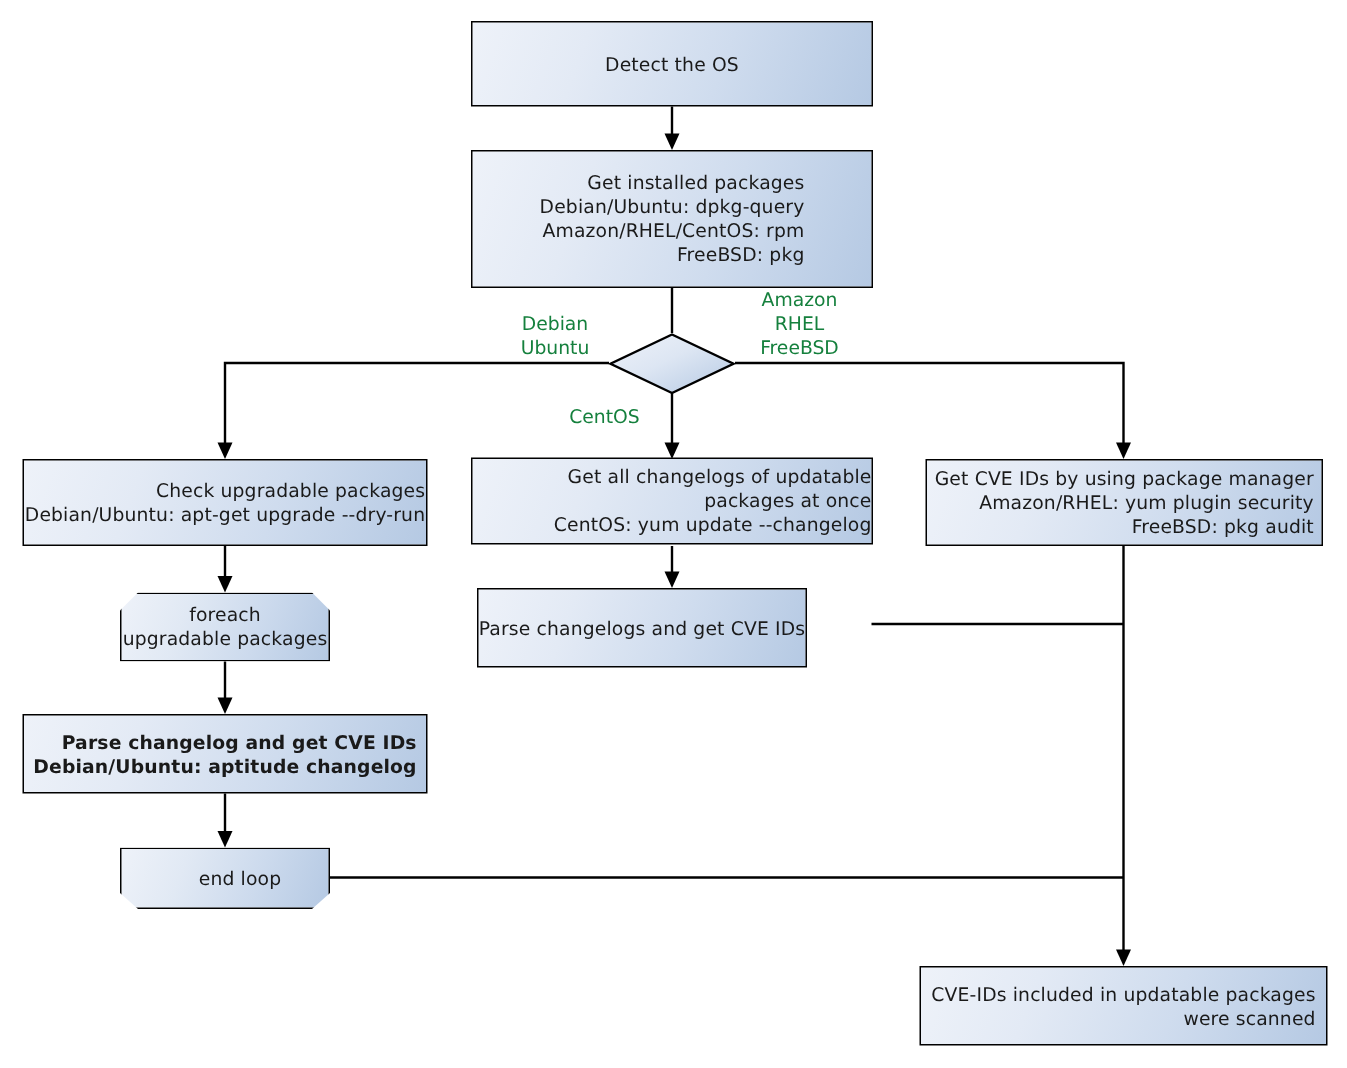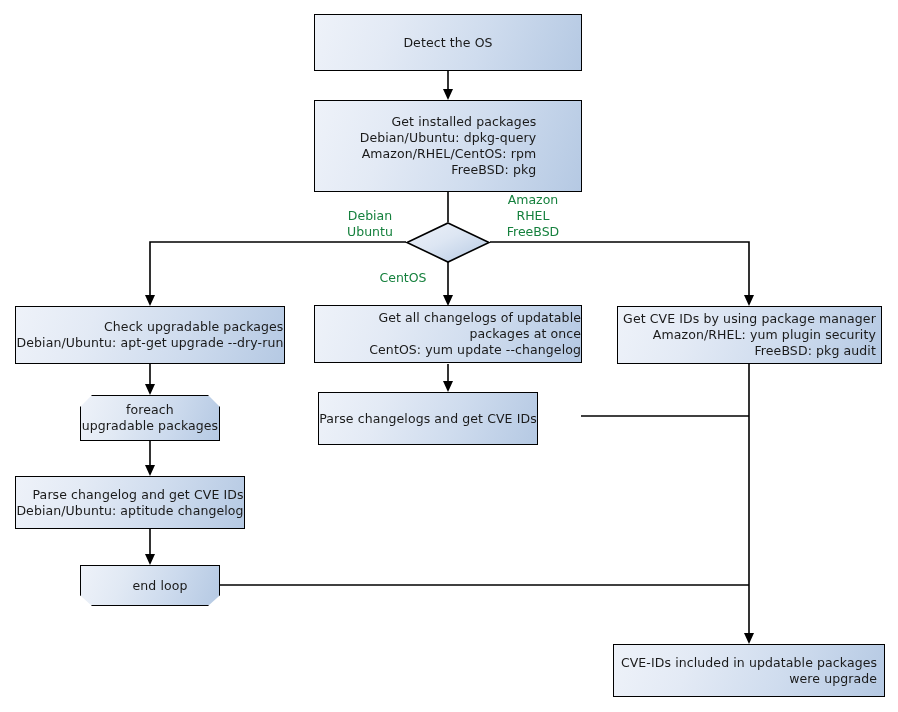--- a/index.html
+++ b/index.html
@@ -161,23 +161,23 @@
   <div class="node rect" style="left:314px; top:294px; width:268px; height:58px;margin-top:11px;">Get all changelogs of updatable packages at once
 CentOS: yum update --changelog</div>
 
   <div class="node rect" style="left:617px; top:306px; width:265px; height:58px;">Get CVE IDs by using package manager
 Amazon/RHEL: yum plugin security
 FreeBSD: pkg audit</div>
 
   <div class="node loop-start" style="left:80px; top:395px; width:140px; height:46px;">foreach
 upgradable  packages</div>
 
-  <div class="node rect" style="left:15px; top:476px; width:230px; height:53px;">Parse changelog and get  CVE IDs
+  <div class="node rect" style="left:15px; top:476px; width:270px; height:53px;font-weight:bold;">Parse changelog and get  CVE IDs
 Debian/Ubuntu: aptitude changelog</div>
 
   <div class="node loop-end" style="left:80px; top:565px; width:140px; height:41px;">end loop</div>
 
   <div class="node rect" style="left:318px; top:392px; width:220px; height:53px;">Parse changelogs and get CVE IDs</div>
 
   <div class="node rect" style="left:613px; top:644px; width:272px; height:53px;">CVE-IDs included in updatable packages
-were upgrade</div>
+were scanned</div>
 
 </div>
 
 </body></html>

